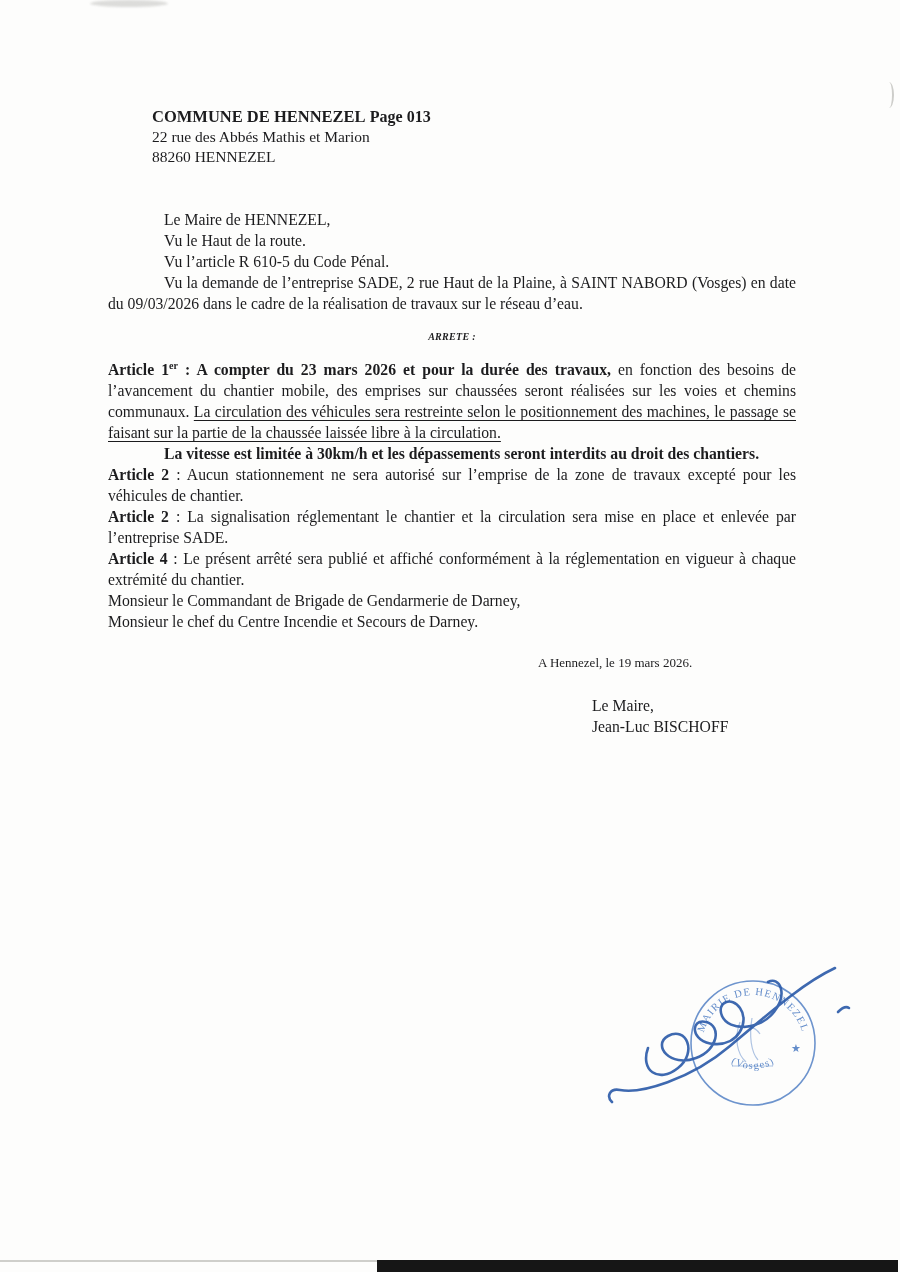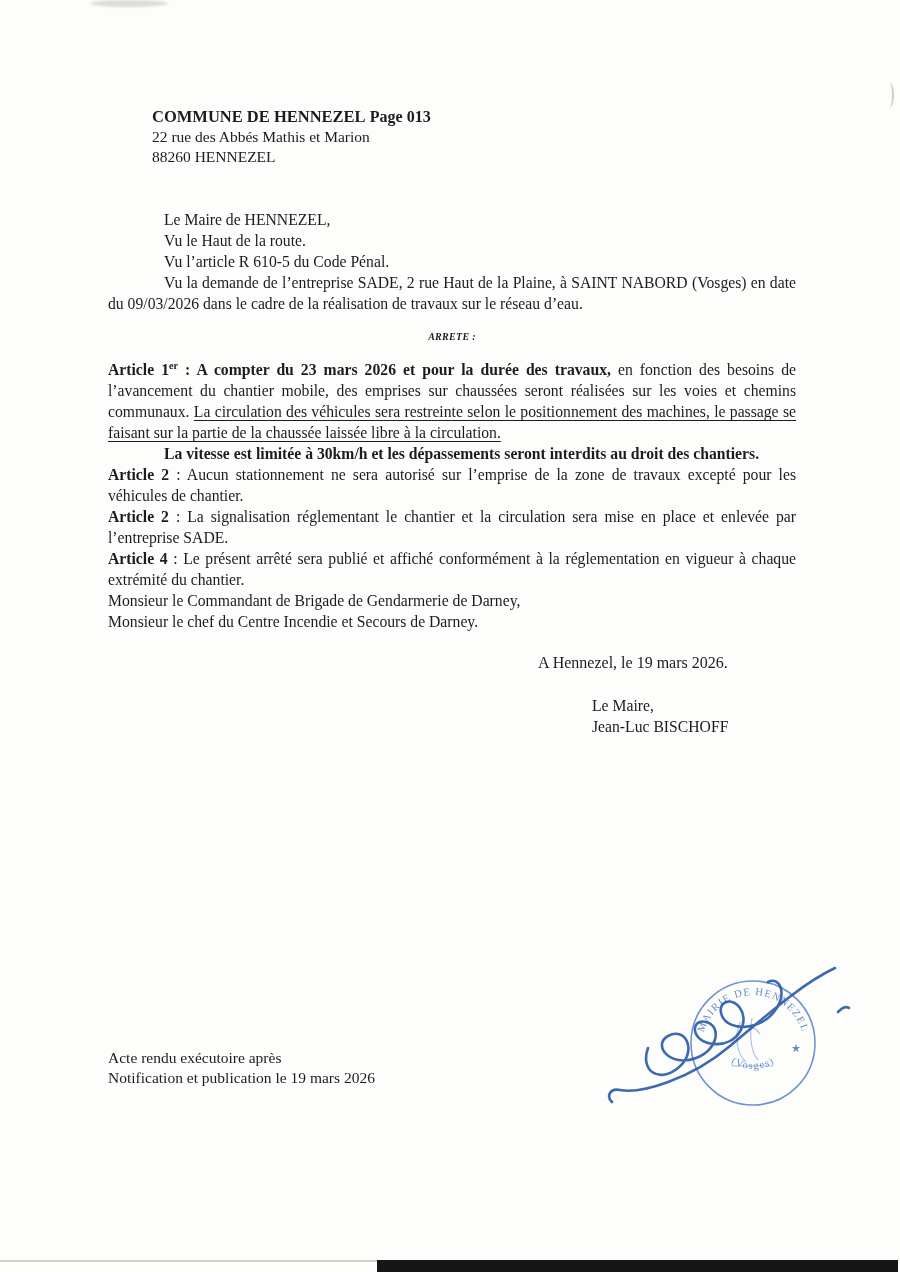--- a/index.html
+++ b/index.html
@@ -31,21 +31,21 @@
     margin-top: 44px;
   }
   .doc-body { margin-top: 42px; font-size: 15.7px; line-height: 21px; }
   .para { margin: 0; text-align: justify; }
   .para.indent { text-indent: 56px; }
   .para.align-center { text-align: center; text-indent: 0; }
   .para.arrete-heading { margin: 12px 0; font-size: 10px; letter-spacing: 0.3px; font-style: italic; }
   .b { font-weight: bold; }
   .u { text-decoration: underline; text-underline-offset: 3px; }
   sup { font-size: 10px; line-height: 0; }
-  .closing-date { margin-top: 20px; margin-left: 430px; text-align: left; font-size: 16px; line-height: 21px; }
+  .closing-date { margin-top: 20px; margin-left: 430px; text-align: left; font-size: 13px; line-height: 21px; }
   .signatory { margin-top: 22px; margin-left: 484px; font-size: 15.7px; line-height: 21px; }
   .footer-note {
     position: absolute;
     left: 108px;
     top: 1048px;
     font-size: 15.5px;
     line-height: 20px;
   }
   .signature-area { position: absolute; left: 600px; top: 950px; width: 252px; height: 172px; }
   
@@ -138,21 +138,17 @@
       </g>
 
       <g stroke="#2a59a8" stroke-width="2.6" fill="none" stroke-linecap="round" opacity="0.9">
         <path d="M 12 152 C 6 146, 10 138, 20 140 C 40 144, 90 130, 130 96 C 175 58, 205 32, 235 18"></path>
         <path d="M 48 98 C 40 120, 58 134, 78 118 C 98 102, 86 76, 68 86 C 52 95, 70 118, 96 108 C 118 100, 122 76, 106 72 C 90 68, 90 92, 114 94 C 138 96, 150 72, 140 58 C 132 46, 116 52, 122 66 C 129 82, 160 80, 174 62 C 188 44, 180 26, 168 32"></path>
         <path d="M 238 62 C 242 58, 246 56, 249 58"></path>
       </g>
     </svg>
   </div>
 
-  <div class="footer-note">
-    <div>Acte rendu exécutoire après</div>
-    <div>Notification et publication le 19 mars 2026</div>
-  </div>
 
   <div class="scan-line-bottom"></div>
   <div class="scan-bar-bottom"></div>
 
 </div>
 
 </body></html>

